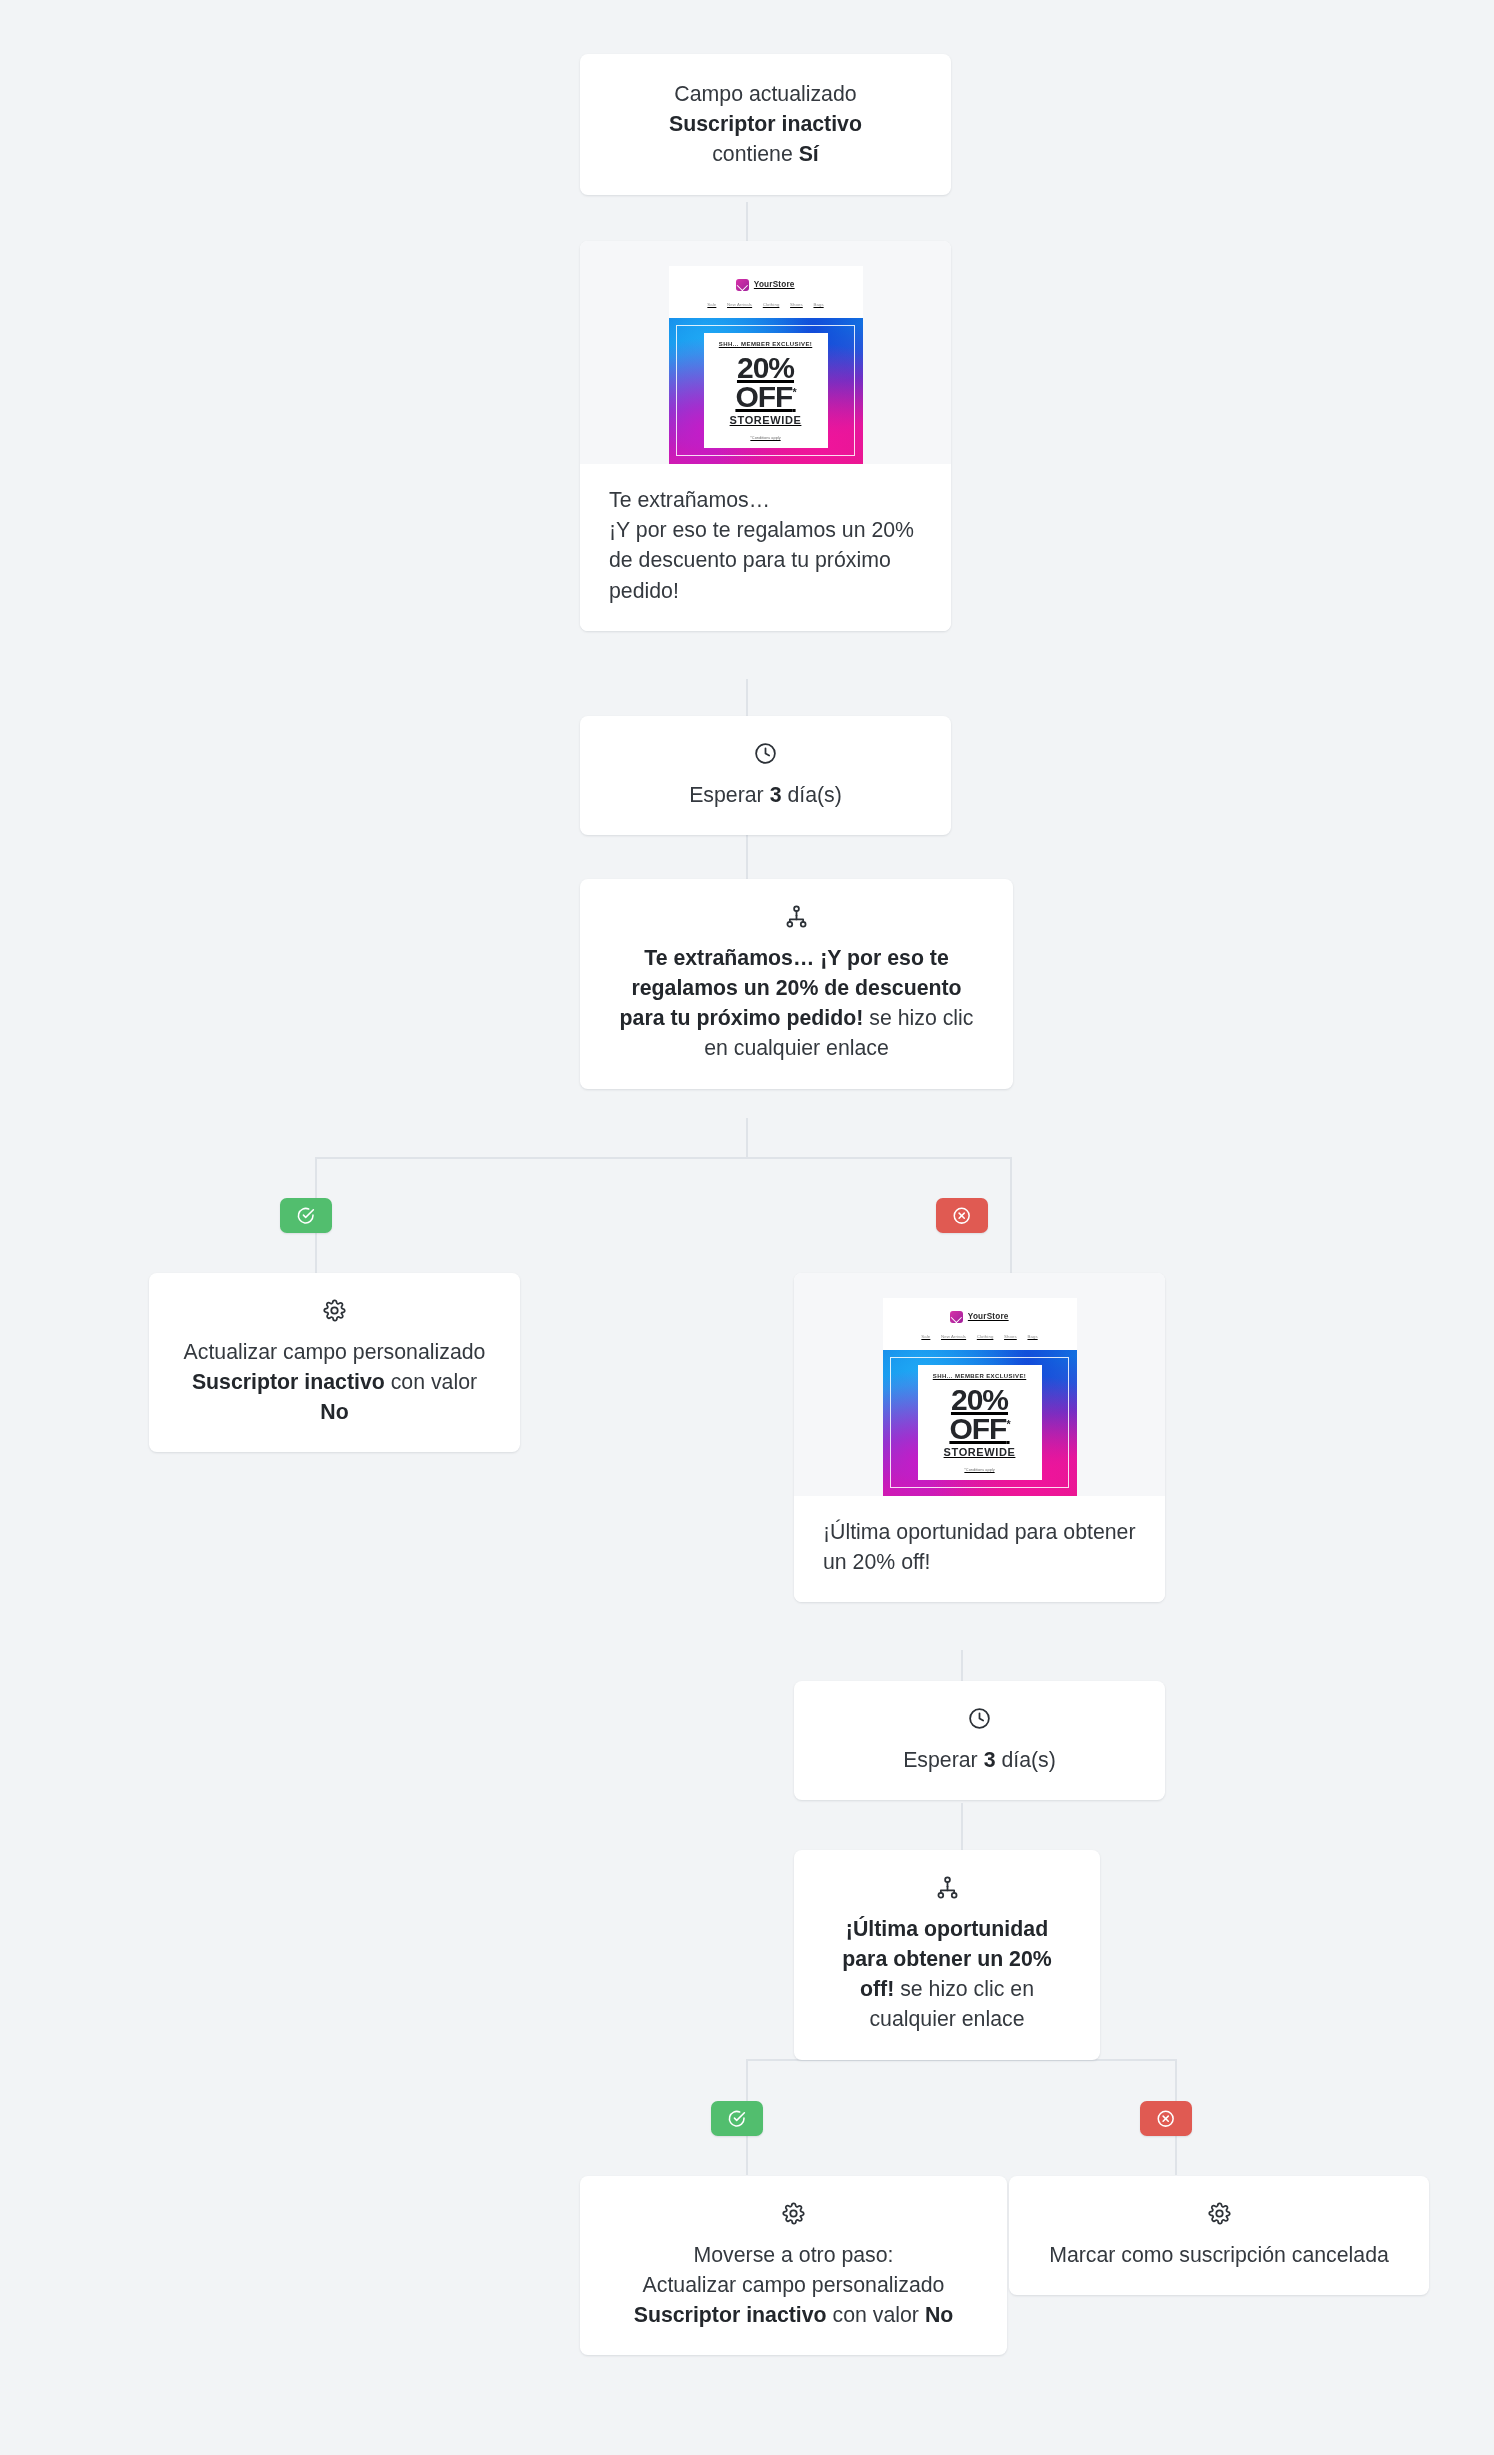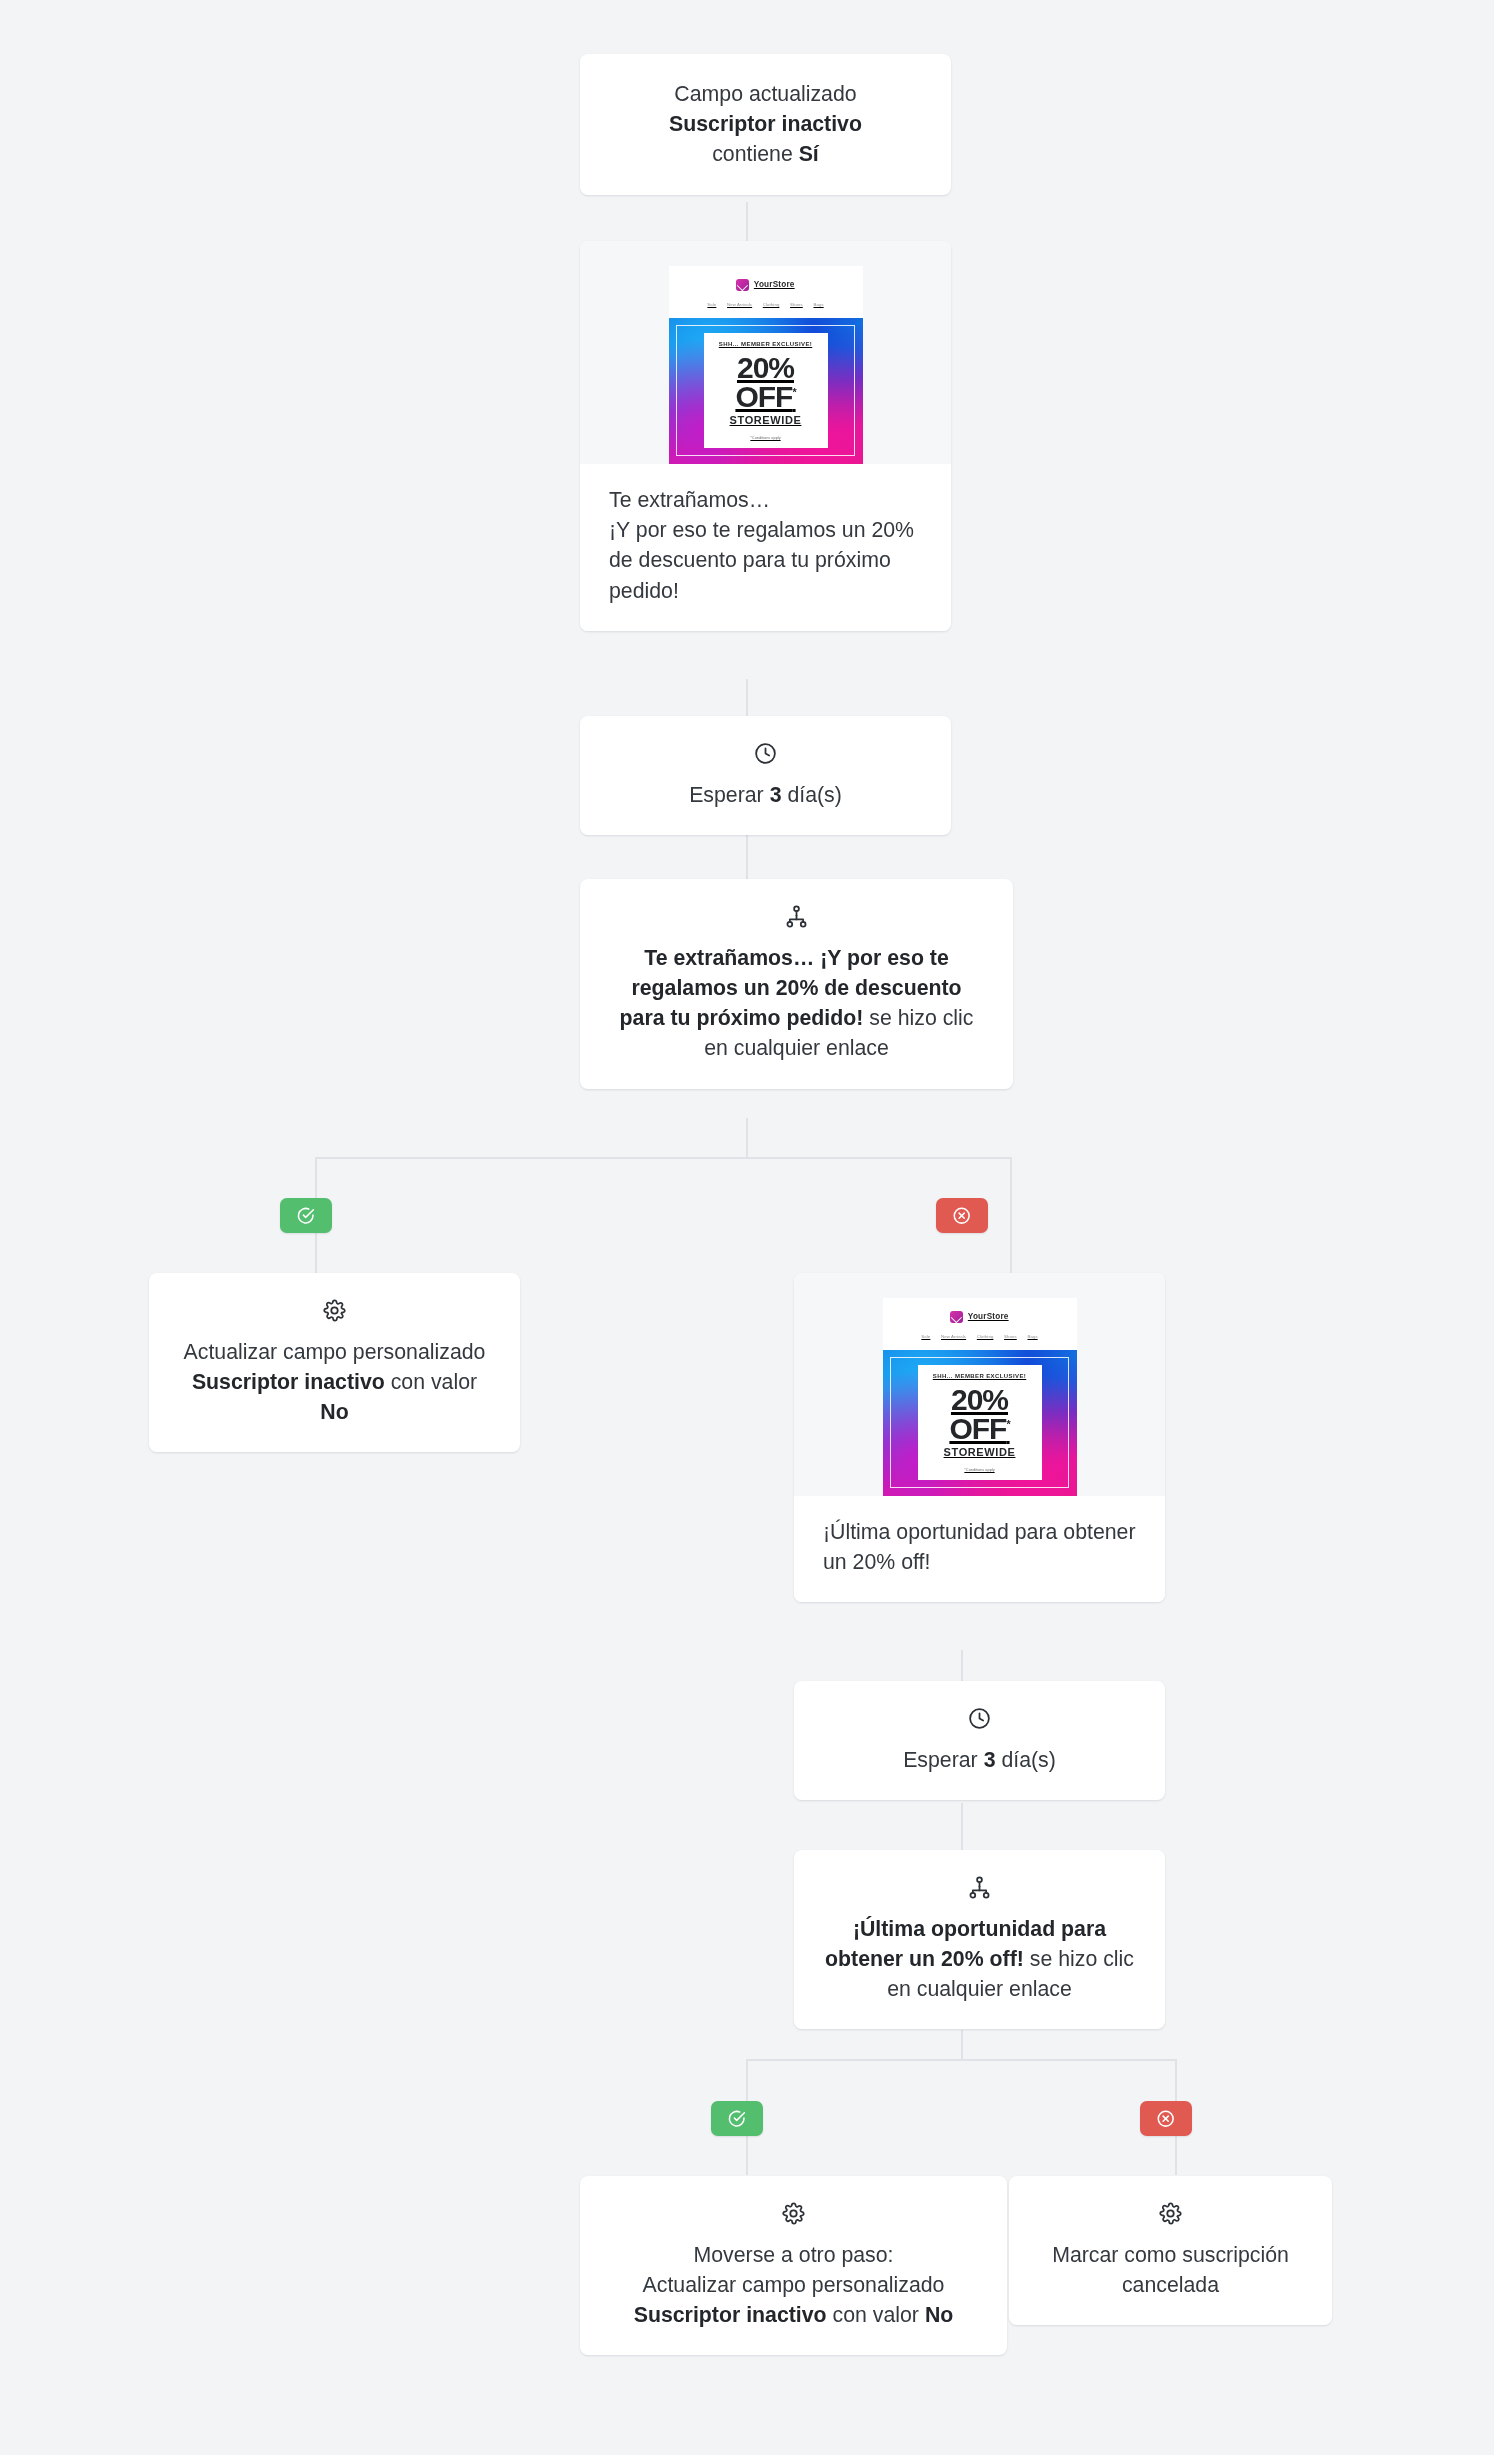--- a/index.html
+++ b/index.html
@@ -318,21 +318,21 @@
           <circle cx="12" cy="12" r="9"></circle>
             <polyline points="12 7 12 12 15.5 14"></polyline>
         </svg>
       </span>
       <div>
         <span>Esperar </span><b>3</b><span> día(s)</span>
       </div>
     </div>
   </div>
 
-  <div class="card" style="left:775px; top:1850px; width:371px;">
+  <div class="card" style="left:775px; top:1850px; width:306px;">
     <div class="card-body">
       <span class="node-icon">
         <svg viewBox="0 0 24 24" fill="none" stroke="currentColor" stroke-width="1.7" stroke-linecap="round" stroke-linejoin="round">
           <circle cx="12" cy="4.6" r="2.3"></circle>
           <circle cx="5.6" cy="19.4" r="2.3"></circle>
           <circle cx="18.4" cy="19.4" r="2.3"></circle>
           <path d="M12 6.9v4.2"></path>
           <path d="M5.6 17.1v-2.3h12.8v2.3"></path>
           <path d="M12 11.1v3.7"></path>
         </svg>
@@ -365,21 +365,21 @@
           <path d="M19.1 14.4a1.5 1.5 0 0 0 .3 1.65l.05.06a1.8 1.8 0 1 1-2.55 2.55l-.06-.06a1.5 1.5 0 0 0-1.65-.3 1.5 1.5 0 0 0-.9 1.37V20a1.8 1.8 0 1 1-3.6 0v-.09A1.5 1.5 0 0 0 9.7 18.5a1.5 1.5 0 0 0-1.65.3l-.06.06A1.8 1.8 0 1 1 5.44 16.3l.06-.06a1.5 1.5 0 0 0 .3-1.65 1.5 1.5 0 0 0-1.37-.9H4a1.8 1.8 0 1 1 0-3.6h.09A1.5 1.5 0 0 0 5.5 9.2a1.5 1.5 0 0 0-.3-1.65l-.06-.06A1.8 1.8 0 1 1 7.7 4.94l.06.06a1.5 1.5 0 0 0 1.65.3h.07a1.5 1.5 0 0 0 .9-1.37V4a1.8 1.8 0 1 1 3.6 0v.09a1.5 1.5 0 0 0 .9 1.37 1.5 1.5 0 0 0 1.65-.3l.06-.06a1.8 1.8 0 1 1 2.55 2.55l-.06.06a1.5 1.5 0 0 0-.3 1.65v.07a1.5 1.5 0 0 0 1.37.9H20a1.8 1.8 0 1 1 0 3.6h-.09a1.5 1.5 0 0 0-1.37.9z"></path>
         </svg>
       </span>
       <div>Moverse a otro paso:</div>
       <div>
         <span>Actualizar campo personalizado </span><b>Suscriptor inactivo</b><span> con valor </span><b>No</b>
       </div>
     </div>
   </div>
 
-  <div class="card" style="left:990px; top:2176px; width:323px;">
+  <div class="card" style="left:990px; top:2176px; width:420px;">
     <div class="card-body">
       <span class="node-icon">
         <svg viewBox="0 0 24 24" fill="none" stroke="currentColor" stroke-width="1.7" stroke-linecap="round" stroke-linejoin="round">
           <circle cx="12" cy="12" r="3.1"></circle>
           <path d="M19.1 14.4a1.5 1.5 0 0 0 .3 1.65l.05.06a1.8 1.8 0 1 1-2.55 2.55l-.06-.06a1.5 1.5 0 0 0-1.65-.3 1.5 1.5 0 0 0-.9 1.37V20a1.8 1.8 0 1 1-3.6 0v-.09A1.5 1.5 0 0 0 9.7 18.5a1.5 1.5 0 0 0-1.65.3l-.06.06A1.8 1.8 0 1 1 5.44 16.3l.06-.06a1.5 1.5 0 0 0 .3-1.65 1.5 1.5 0 0 0-1.37-.9H4a1.8 1.8 0 1 1 0-3.6h.09A1.5 1.5 0 0 0 5.5 9.2a1.5 1.5 0 0 0-.3-1.65l-.06-.06A1.8 1.8 0 1 1 7.7 4.94l.06.06a1.5 1.5 0 0 0 1.65.3h.07a1.5 1.5 0 0 0 .9-1.37V4a1.8 1.8 0 1 1 3.6 0v.09a1.5 1.5 0 0 0 .9 1.37 1.5 1.5 0 0 0 1.65-.3l.06-.06a1.8 1.8 0 1 1 2.55 2.55l-.06.06a1.5 1.5 0 0 0-.3 1.65v.07a1.5 1.5 0 0 0 1.37.9H20a1.8 1.8 0 1 1 0 3.6h-.09a1.5 1.5 0 0 0-1.37.9z"></path>
         </svg>
       </span>
       <div>Marcar como suscripción cancelada</div>
     </div>
   </div>

